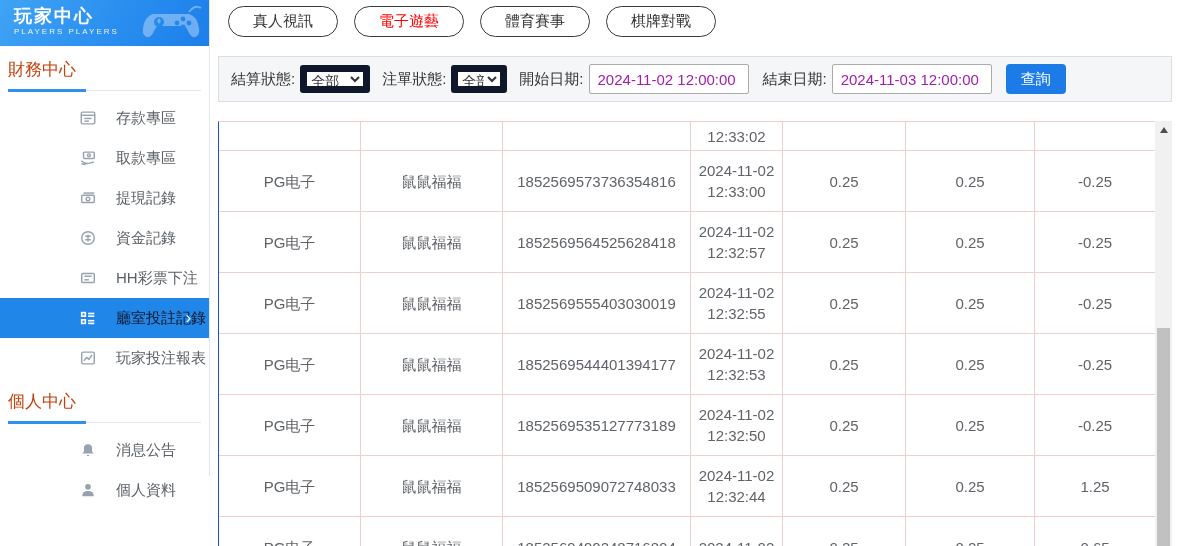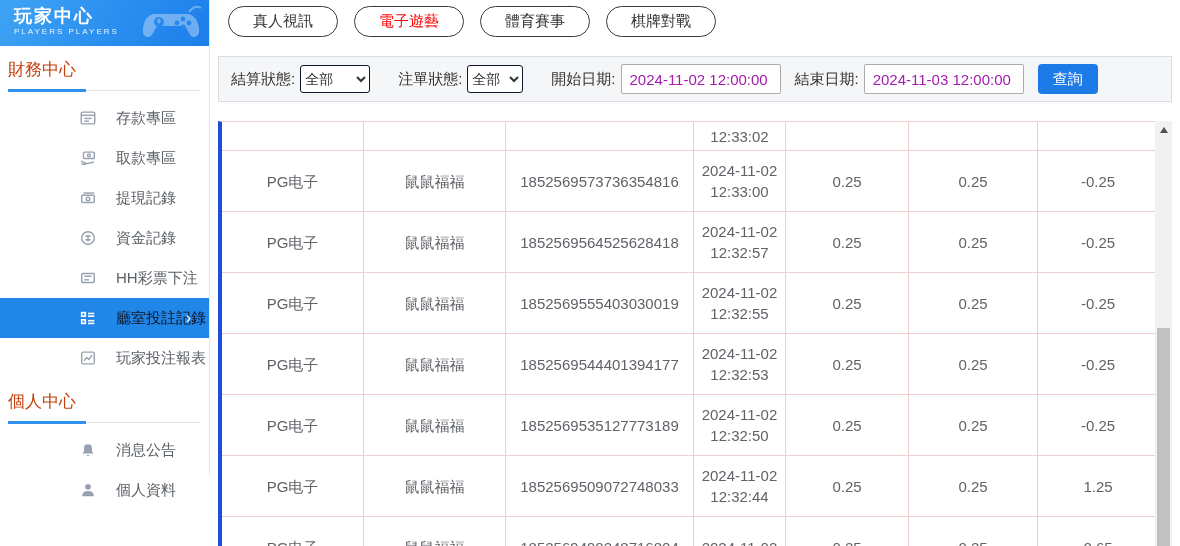--- a/index.html
+++ b/index.html
@@ -27,32 +27,32 @@
   
   .main { flex:1; padding-left:8px; }
   .tabs-row { padding:6px 0 0 10px; display:flex; }
   .tab-pill { height:31px; padding:0 24px; border:1px solid #3a3a3a; border-radius:16px; background:#fff;
     display:flex; align-items:center; justify-content:center; font-size:15px; color:#333; margin-right:16px; cursor:pointer; }
   .tab-pill.active { color:#fe0000; }
 
   .filter-bar { margin-top:19px; width:954px; height:46px; background:#f5f6f8; border:1px solid #dadde2; border-radius:0;
     display:flex; align-items:center; padding:0 12px; }
   .f-label { font-size:15px; color:#333; margin-right:5px; white-space:nowrap; }
-  .f-select { height:28px; font-size:14px; color:#333; border:1px solid #0f172a; border-radius:3px; background:#fff; margin-right:28px;
+  .f-select { height:28px; font-size:14px; color:#333; border:7px solid #0f172a; border-radius:3px; background:#fff; margin-right:12px;
     font-family:"Liberation Sans","DejaVu Sans",sans-serif; }
   .f-select.wide { width:70px; }
   .f-select.narrow { width:56px; }
   .f-input { height:30px; width:160px; border:1px solid #ababab; border-radius:2px; font-size:15px; color:#a21caf; padding:0 8px; margin-right:14px;
     font-family:"Liberation Sans","DejaVu Sans",sans-serif; }
   .query-btn { height:30px; padding:0 15px; background:#1d7be8; color:#fff; font-size:15px; border:none; border-radius:4px; cursor:pointer;
     font-family:"Liberation Sans","DejaVu Sans",sans-serif; }
 
   
   .table-area { margin-top:19px; display:flex; height:425px; overflow:hidden; }
-  .grid { width:937px; border-top:1px solid #f2cdcd; border-left:4px solid #1d4ed8; overflow:hidden; }
+  .grid { width:937px; border-top:1px solid #f2cdcd; border-left:1px solid #1d4ed8; overflow:hidden; }
   .t-row { display:grid; grid-template-columns:142px 142px 188px 92px 123px 129px 121px; }
   .t-cell { border-right:1px solid #f2cdcd; border-bottom:1px solid #f2cdcd;
     display:flex; flex-direction:column; align-items:center; justify-content:center;
     font-size:15px; color:#5f6368; height:61px; text-align:center; line-height:21px; }
   .t-row.partial .t-cell { height:29px; }
   .scrollbar { width:17px; background:#f1f1f1; position:relative; flex:0 0 17px; }
   .sb-btn { height:17px; display:flex; align-items:center; justify-content:center; cursor:pointer; }
   .sb-arrow-up { width:0; height:0; border-left:4px solid transparent; border-right:4px solid transparent; border-bottom:6px solid #505050; }
   .sb-thumb { position:absolute; left:2px; width:13px; top:207px; height:218px; background:#c1c1c1; cursor:pointer; }
 </style>

